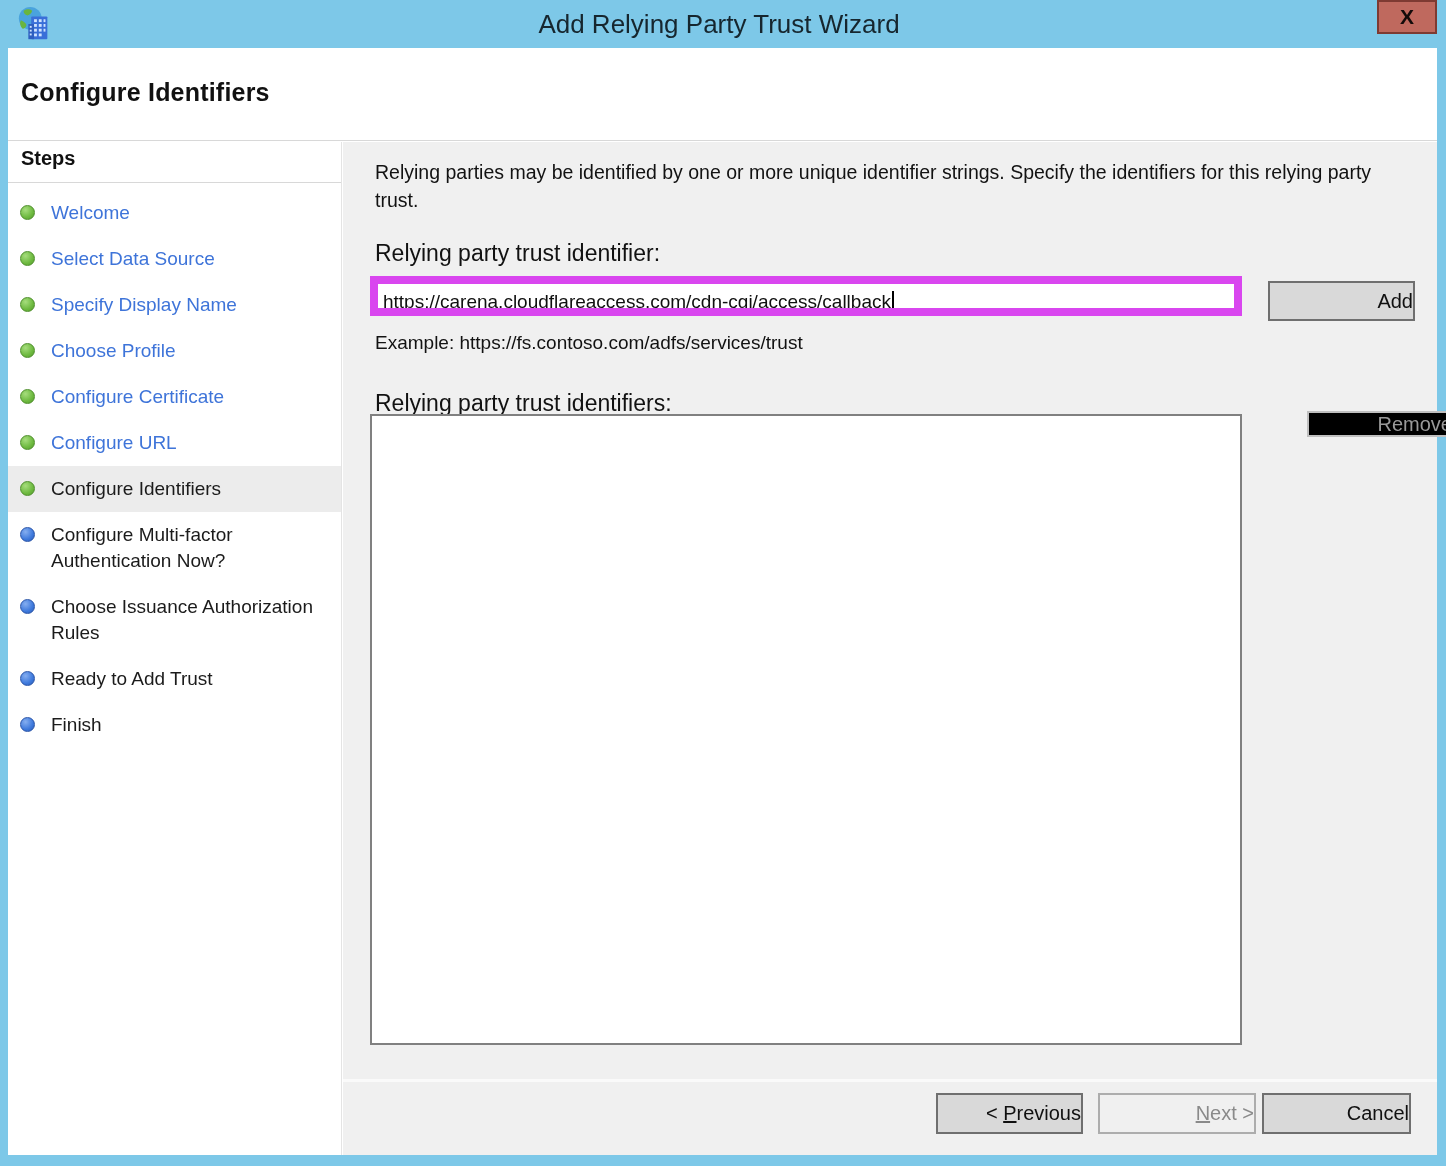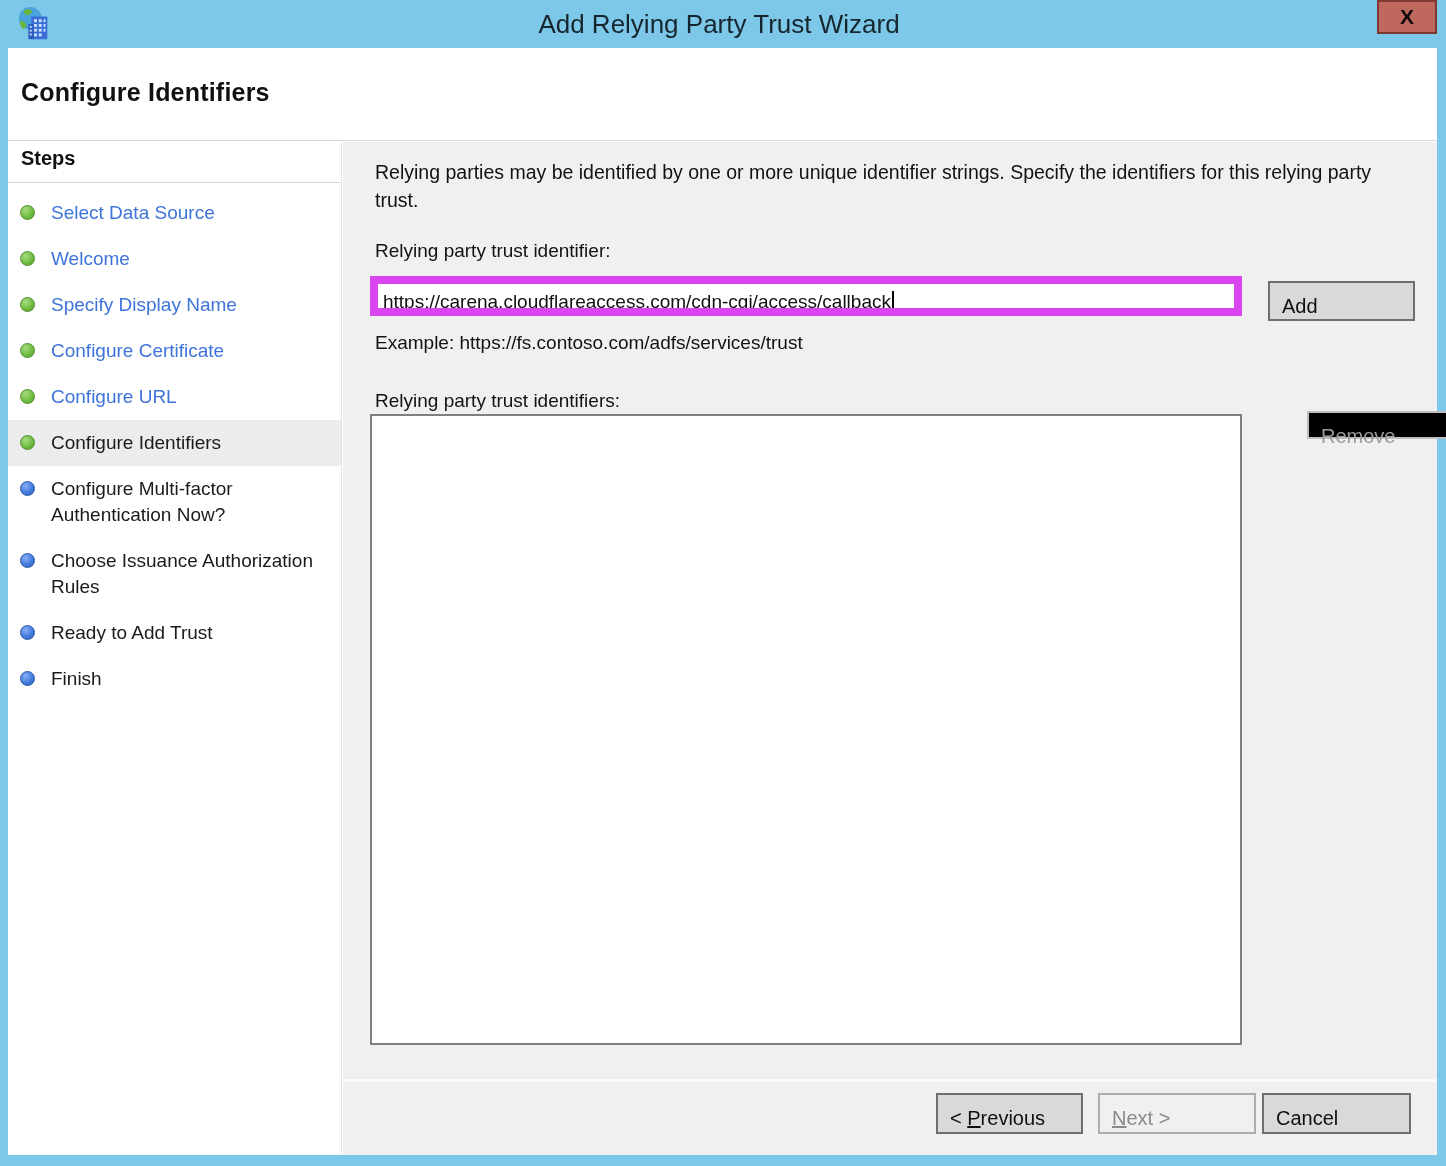--- a/index.html
+++ b/index.html
@@ -78,21 +78,21 @@
 
   
   .main {
     position:absolute; left:335px; top:94px; right:0; bottom:76px;
     background:#f0f0f0;
   }
   .intro {
     position:absolute; left:32px; top:16px; width:1030px; margin:0;
     font-size:19.5px; line-height:28px; color:#121212;
   }
-  .field-label { position:absolute; left:32px; font-size:19px; color:#121212; }
+  .field-label { position:absolute; left:32px; font-size:23px; color:#121212; }
   .label-identifier  { top:98px; }
   .label-identifiers { top:248px; }
 
   .textbox {
     position:absolute; left:27px; top:134px; width:872px; height:40px;
     background:#ffffff; border:8px solid #d946ef;
     font-size:19px; color:#101010; line-height:36px;
     padding:0 5px; white-space:nowrap; overflow:hidden;
   }
   .caret {
@@ -101,21 +101,21 @@
   }
   .example { position:absolute; left:32px; top:190px; font-size:19px; color:#121212; }
 
   .listbox {
     position:absolute; left:27px; top:272px; width:872px; height:631px;
     background:#ffffff; border:2px solid #808080;
   }
 
   .btn {
     position:absolute; background:#d9d9d9; border:2px solid #6f6f6f;
-    font-size:20px; color:#101010; text-align:left; padding:12px; cursor:pointer;
+    font-size:20px; color:#101010; text-align:right; padding:0; cursor:pointer;
   }
   .btn-add    { left:925px; top:139px; width:147px; height:40px; }
   .btn-remove { left:964px; top:269px; width:147px; height:26px;
                 background:#000000; border-color:#bfbfbf; color:#9a9a9a; cursor:default; }
 
   
   .footer {
     position:absolute; left:335px; right:0; bottom:0; height:76px;
     background:#f0f0f0; border-top:3px solid #fafafa;
   }
@@ -168,29 +168,33 @@
     <div class="page-header">
       <h1 class="page-heading">Configure Identifiers</h1>
     </div>
 
     <aside class="sidebar">
       <div class="steps-title">Steps</div>
       <div class="steps-divider"></div>
       <ul class="steps-list">
         <li class="step done">
           <span class="bullet green"></span>
+          <span class="lbl">Welcome</span>
+        </li>
+        <li class="step done">
+          <span class="bullet green"></span>
           <span class="lbl">Select Data Source</span>
         </li>
         <li class="step done">
           <span class="bullet green"></span>
-          <span class="lbl">Welcome</span>
-        </li>
-        <li class="step done">
-          <span class="bullet green"></span>
           <span class="lbl">Specify Display Name</span>
+        </li>
+        <li class="step done">
+          <span class="bullet green"></span>
+          <span class="lbl">Choose Profile</span>
         </li>
         <li class="step done">
           <span class="bullet green"></span>
           <span class="lbl">Configure Certificate</span>
         </li>
         <li class="step done">
           <span class="bullet green"></span>
           <span class="lbl">Configure URL</span>
         </li>
         <li class="step current">

